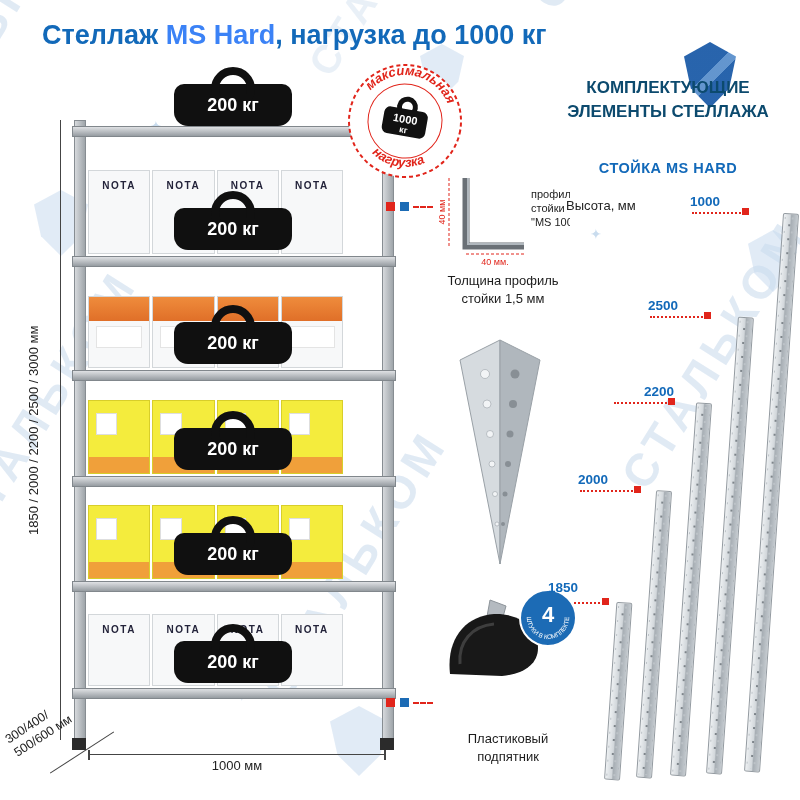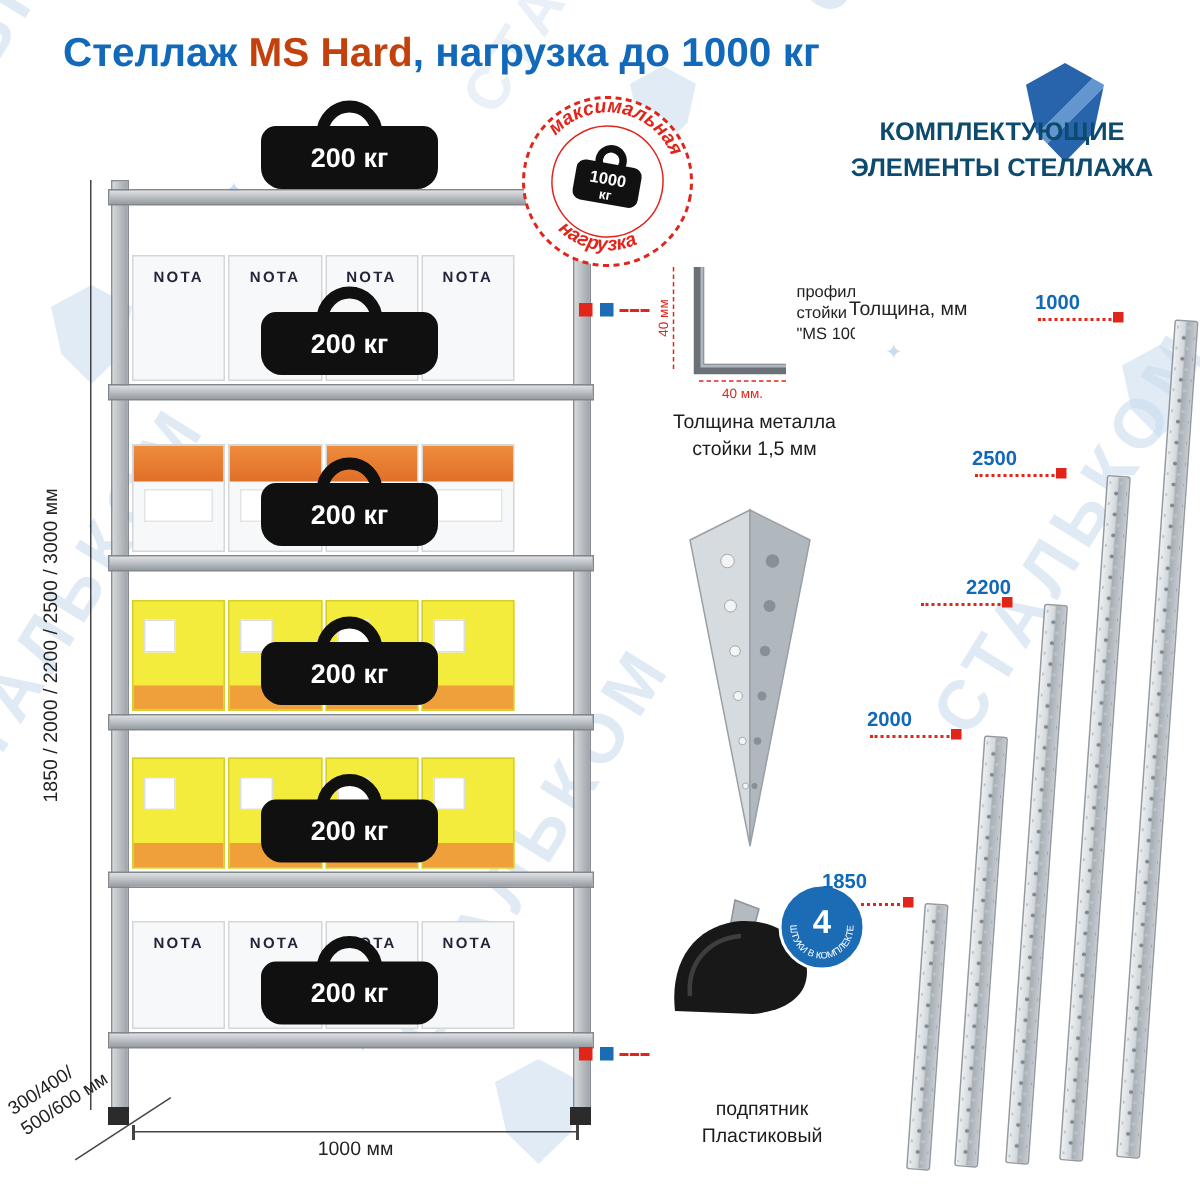--- a/index.html
+++ b/index.html
@@ -5,21 +5,21 @@
   html,body{margin:0;padding:0;background:#fff;}
   .canvas{position:relative;width:800px;height:800px;background:#ffffff;overflow:hidden;font-family:"Liberation Sans",sans-serif;}
   .abs{position:absolute;}
   
   .wm-text{position:absolute;font-weight:bold;font-size:46px;color:#c3d6ea;opacity:.5;letter-spacing:6px;transform:rotate(-58deg);transform-origin:left top;white-space:nowrap;z-index:0;}
   .wm-shield{position:absolute;clip-path:polygon(50% 0,100% 22%,87% 70%,50% 100%,13% 70%,0 22%);background:#c9dbee;opacity:.55;z-index:0;}
   .wm-shield.dark{background:linear-gradient(135deg,#1d5ca8 46%,#5b90cc 46% 58%,#1d5ca8 58%);opacity:.95;}
   .sparkle{position:absolute;color:#c9dcee;font-size:14px;z-index:0;}
   
   .title{position:absolute;left:42px;top:20px;font-size:27px;font-weight:bold;z-index:3;white-space:nowrap;}
-  .title .blue{color:#1269b9;} .title .red{color:#c2410c;}
+  .title .blue{color:#1269b9;} .title .red{color:#3b82f6;}
   
   .upright{position:absolute;width:10px;background:linear-gradient(90deg,#d6d9dc,#9fa5aa);border:1px solid #878d92;z-index:1;}
   .shelf{position:absolute;left:72px;width:322px;height:9px;background:linear-gradient(#dfe1e4,#969ca1);border:1px solid #81878c;z-index:2;}
   .foot-block{position:absolute;width:14px;height:12px;background:#2b2b2b;z-index:1;}
   .box-row{position:absolute;left:88px;width:255px;display:flex;gap:2px;z-index:1;}
   .box{flex:1;border:1px solid #d3d7da;background:#f7f8f9;position:relative;display:flex;align-items:flex-start;justify-content:center;overflow:hidden;}
   .box .brand{margin-top:9px;font-size:10px;font-weight:bold;letter-spacing:1.5px;color:#23233a;z-index:1;}
   .box.orange::before{content:"";position:absolute;left:0;right:0;top:0;height:34%;background:linear-gradient(#ef8c3c,#e06f28);}
   .box.orange::after{content:"";position:absolute;left:12%;right:12%;top:42%;height:28%;background:#fff;border:1px solid #e4e4e4;}
   .box.yellow{background:#f4ec3d;border-color:#d8ce2a;}
@@ -185,21 +185,21 @@
       <text transform="rotate(-90 9 46)" x="9" y="46" text-anchor="middle" font-size="9" fill="#e1251b">40 мм</text>
       <line x1="30" y1="88" x2="88" y2="88" stroke="#e1251b" stroke-width="1" stroke-dasharray="3 2"></line>
       <text x="59" y="99" text-anchor="middle" font-size="9" fill="#e1251b">40 мм.</text>
       <text x="95" y="32" font-size="11" fill="#222222">профиль</text>
       <text x="95" y="46" font-size="11" fill="#222222">стойки</text>
       <text x="95" y="60" font-size="11" fill="#222222">"MS 1000"</text>
     </svg>
   </div>
 
   <div class="caption" style="left:418px;top:272px;width:170px;">
-    <div>Толщина металла</div>
+    <div>Толщина профиль</div>
     <div>стойки 1,5 мм</div>
   </div>
 
   <div class="abs" style="left:452px;top:332px;width:96px;height:238px;z-index:1;">
     <svg width="96" height="238" viewBox="0 0 96 238">
       <polygon points="8,28 48,8 48,232" fill="#d6dbdf" stroke="#99a0a6" stroke-width="1"></polygon>
       <polygon points="48,8 88,28 48,232" fill="#b0b7bd" stroke="#99a0a6" stroke-width="1"></polygon>
       <circle cx="33" cy="42" r="4.5" fill="#f2f4f6" stroke="#9aa1a7" stroke-width="0.6"></circle>
       <circle cx="35" cy="72" r="4" fill="#f2f4f6" stroke="#9aa1a7" stroke-width="0.6"></circle>
       <circle cx="38" cy="102" r="3.5" fill="#f2f4f6" stroke="#9aa1a7" stroke-width="0.6"></circle>
@@ -226,29 +226,30 @@
     <svg width="60" height="60" viewBox="0 0 60 60">
       <circle cx="30" cy="30" r="28" fill="#1c6bb5" stroke="#ffffff" stroke-width="2"></circle>
       <defs>
           <path id="badgeArc" d="M 9,30 A 21,21 0 0 0 51,30"></path>
         </defs>
       <text x="30" y="34" text-anchor="middle" font-size="22" font-weight="bold" fill="#ffffff">4</text>
       <text font-size="6.3" fill="#ffffff"><textPath href="#badgeArc" startOffset="50%" text-anchor="middle">ШТУКИ В КОМПЛЕКТЕ</textPath></text>
     </svg>
   </div>
   <div class="caption" style="left:428px;top:730px;width:160px;">
+    <div>Пластиковый</div>
     <div>подпятник</div>
-    <div>Пластиковый</div>
   </div>
 
   <div class="red-header">
     <div>КОМПЛЕКТУЮЩИЕ</div>
     <div>ЭЛЕМЕНТЫ СТЕЛЛАЖА</div>
   </div>
-  <div class="height-label">Толщина, мм</div>
+  <div class="blue-sub">СТОЙКА MS HARD</div>
+  <div class="height-label">Высота, мм</div>
 
   <div class="post" style="left:744px;top:212px;height:558px;"></div>
   <div class="post" style="left:706px;top:316px;height:456px;"></div>
   <div class="post" style="left:670px;top:402px;height:372px;"></div>
   <div class="post" style="left:636px;top:490px;height:286px;"></div>
   <div class="post" style="left:604px;top:602px;height:176px;"></div>
 
   <div class="post-label" style="left:690px;top:194px;">1000</div>
   <div class="dotline" style="left:692px;top:212px;width:52px;"></div>
   <div class="sq red small" style="left:742px;top:208px;"></div>

